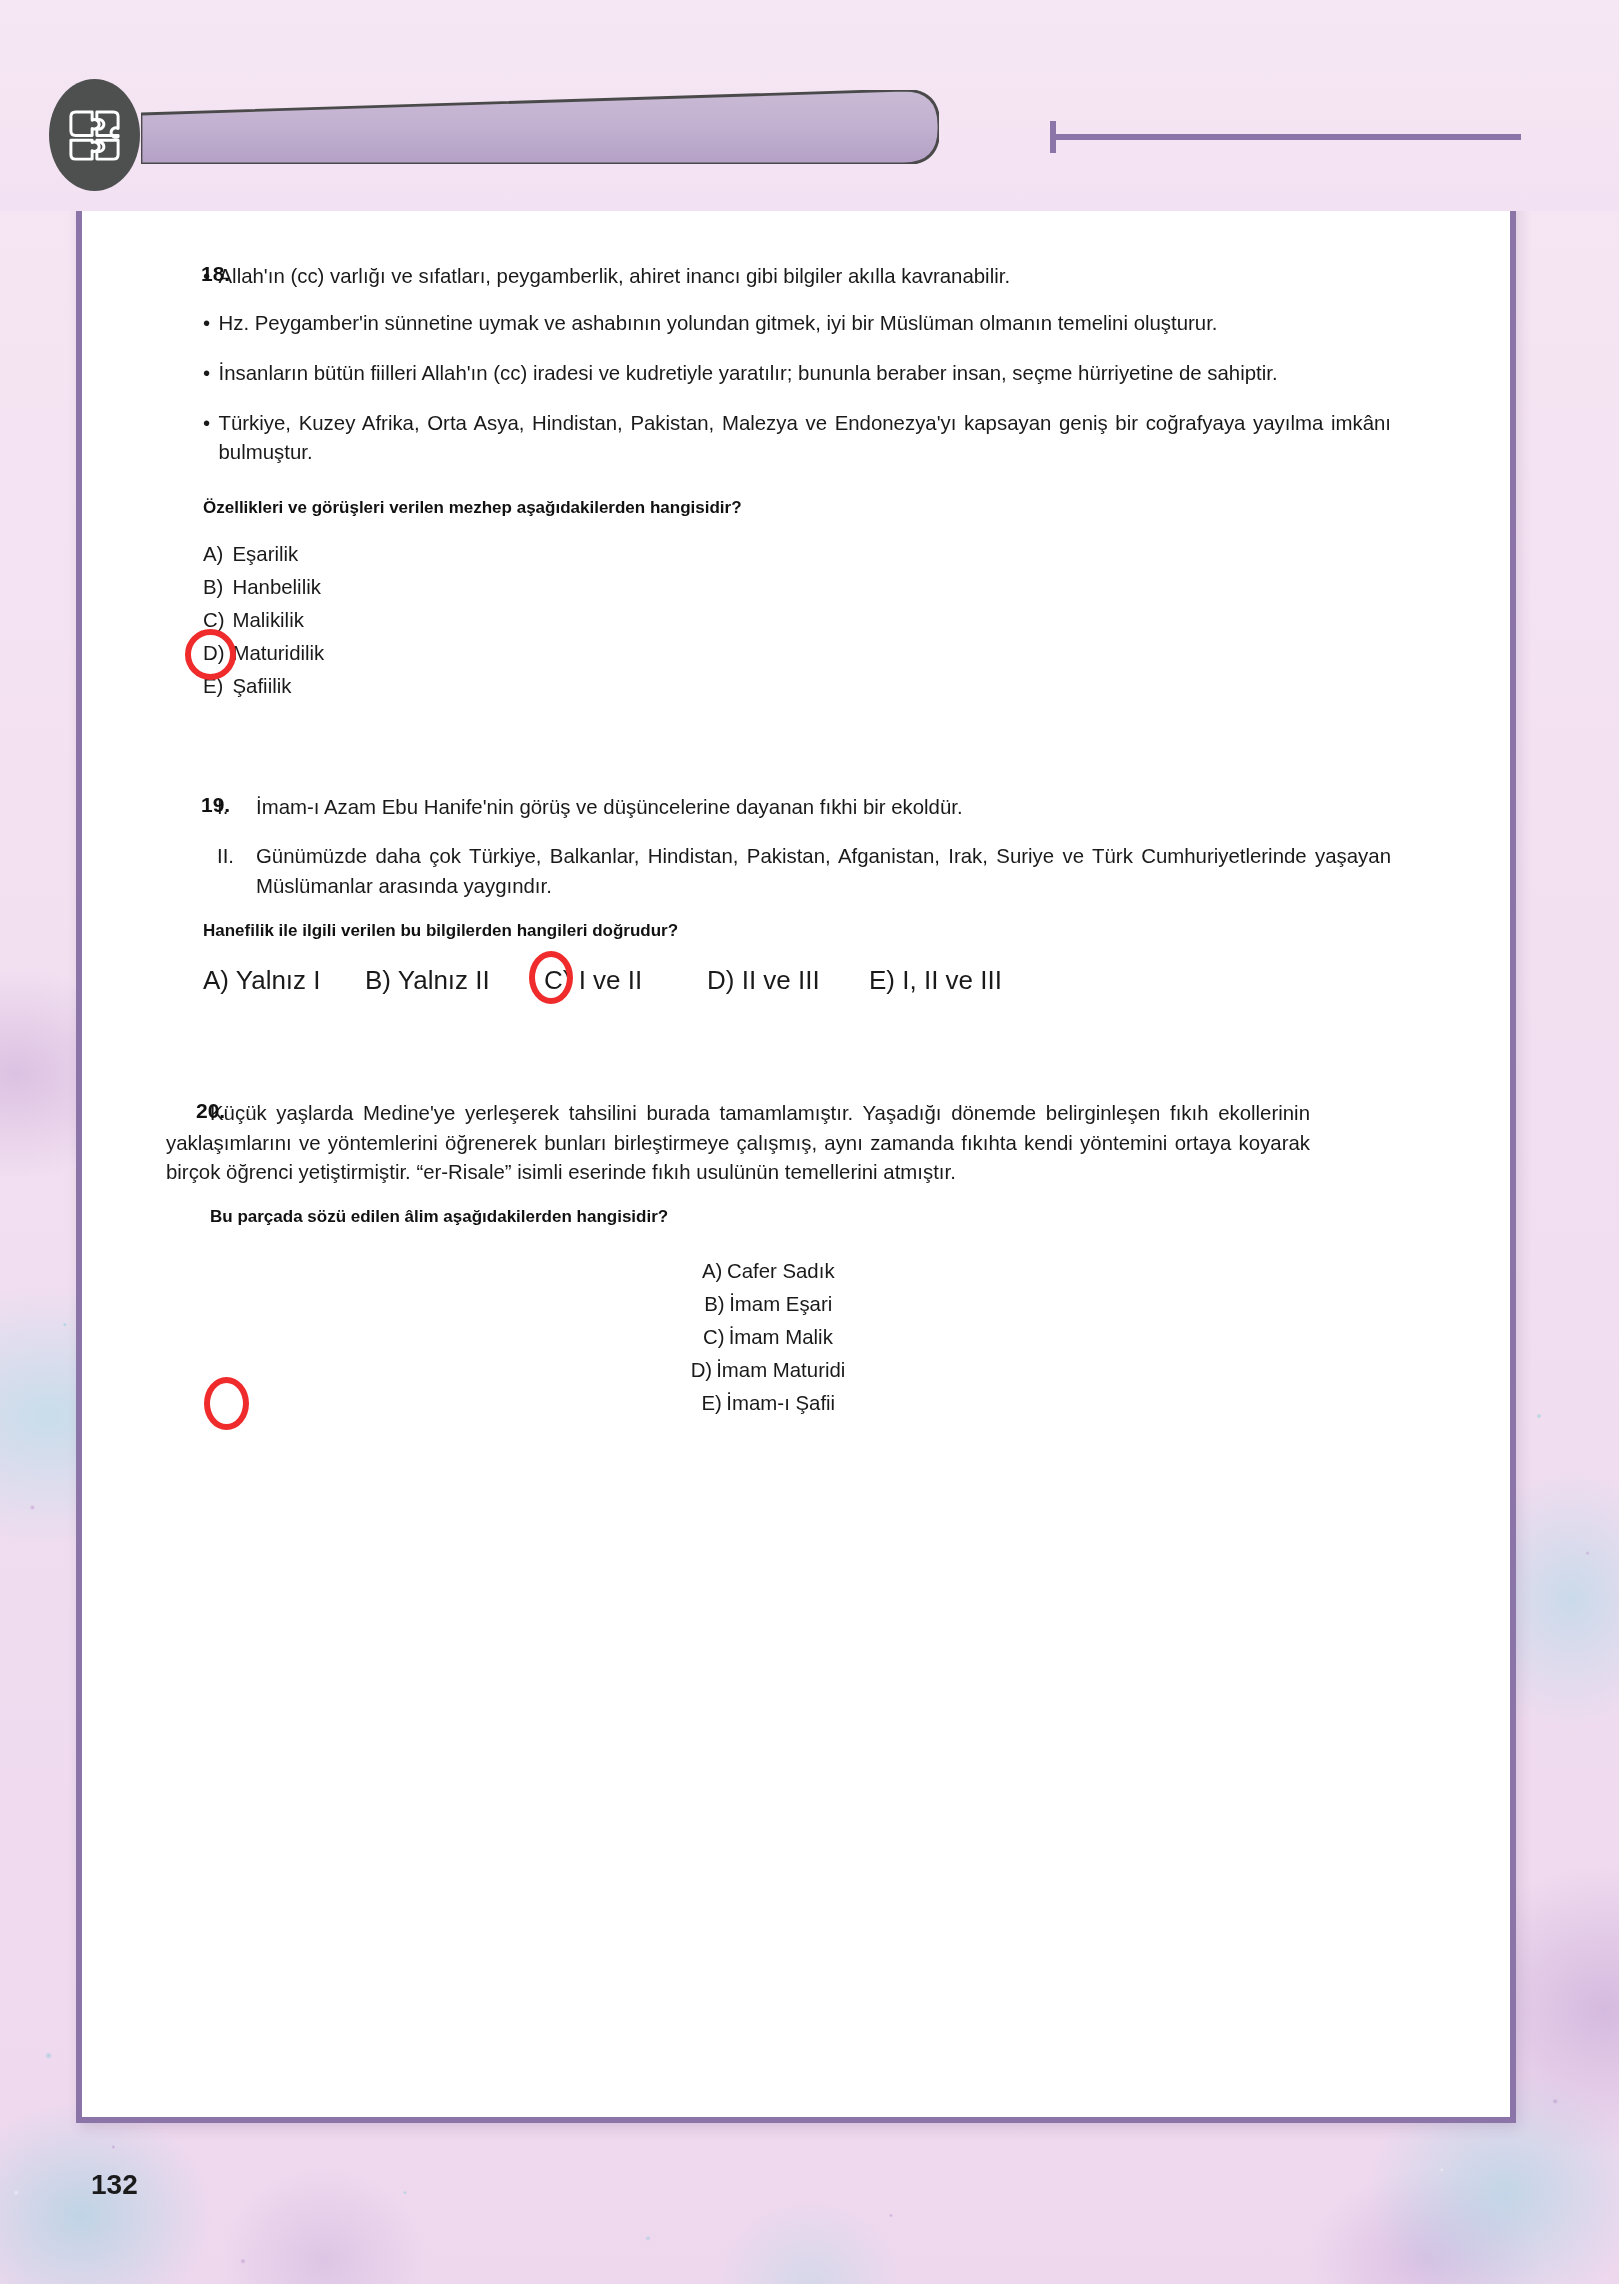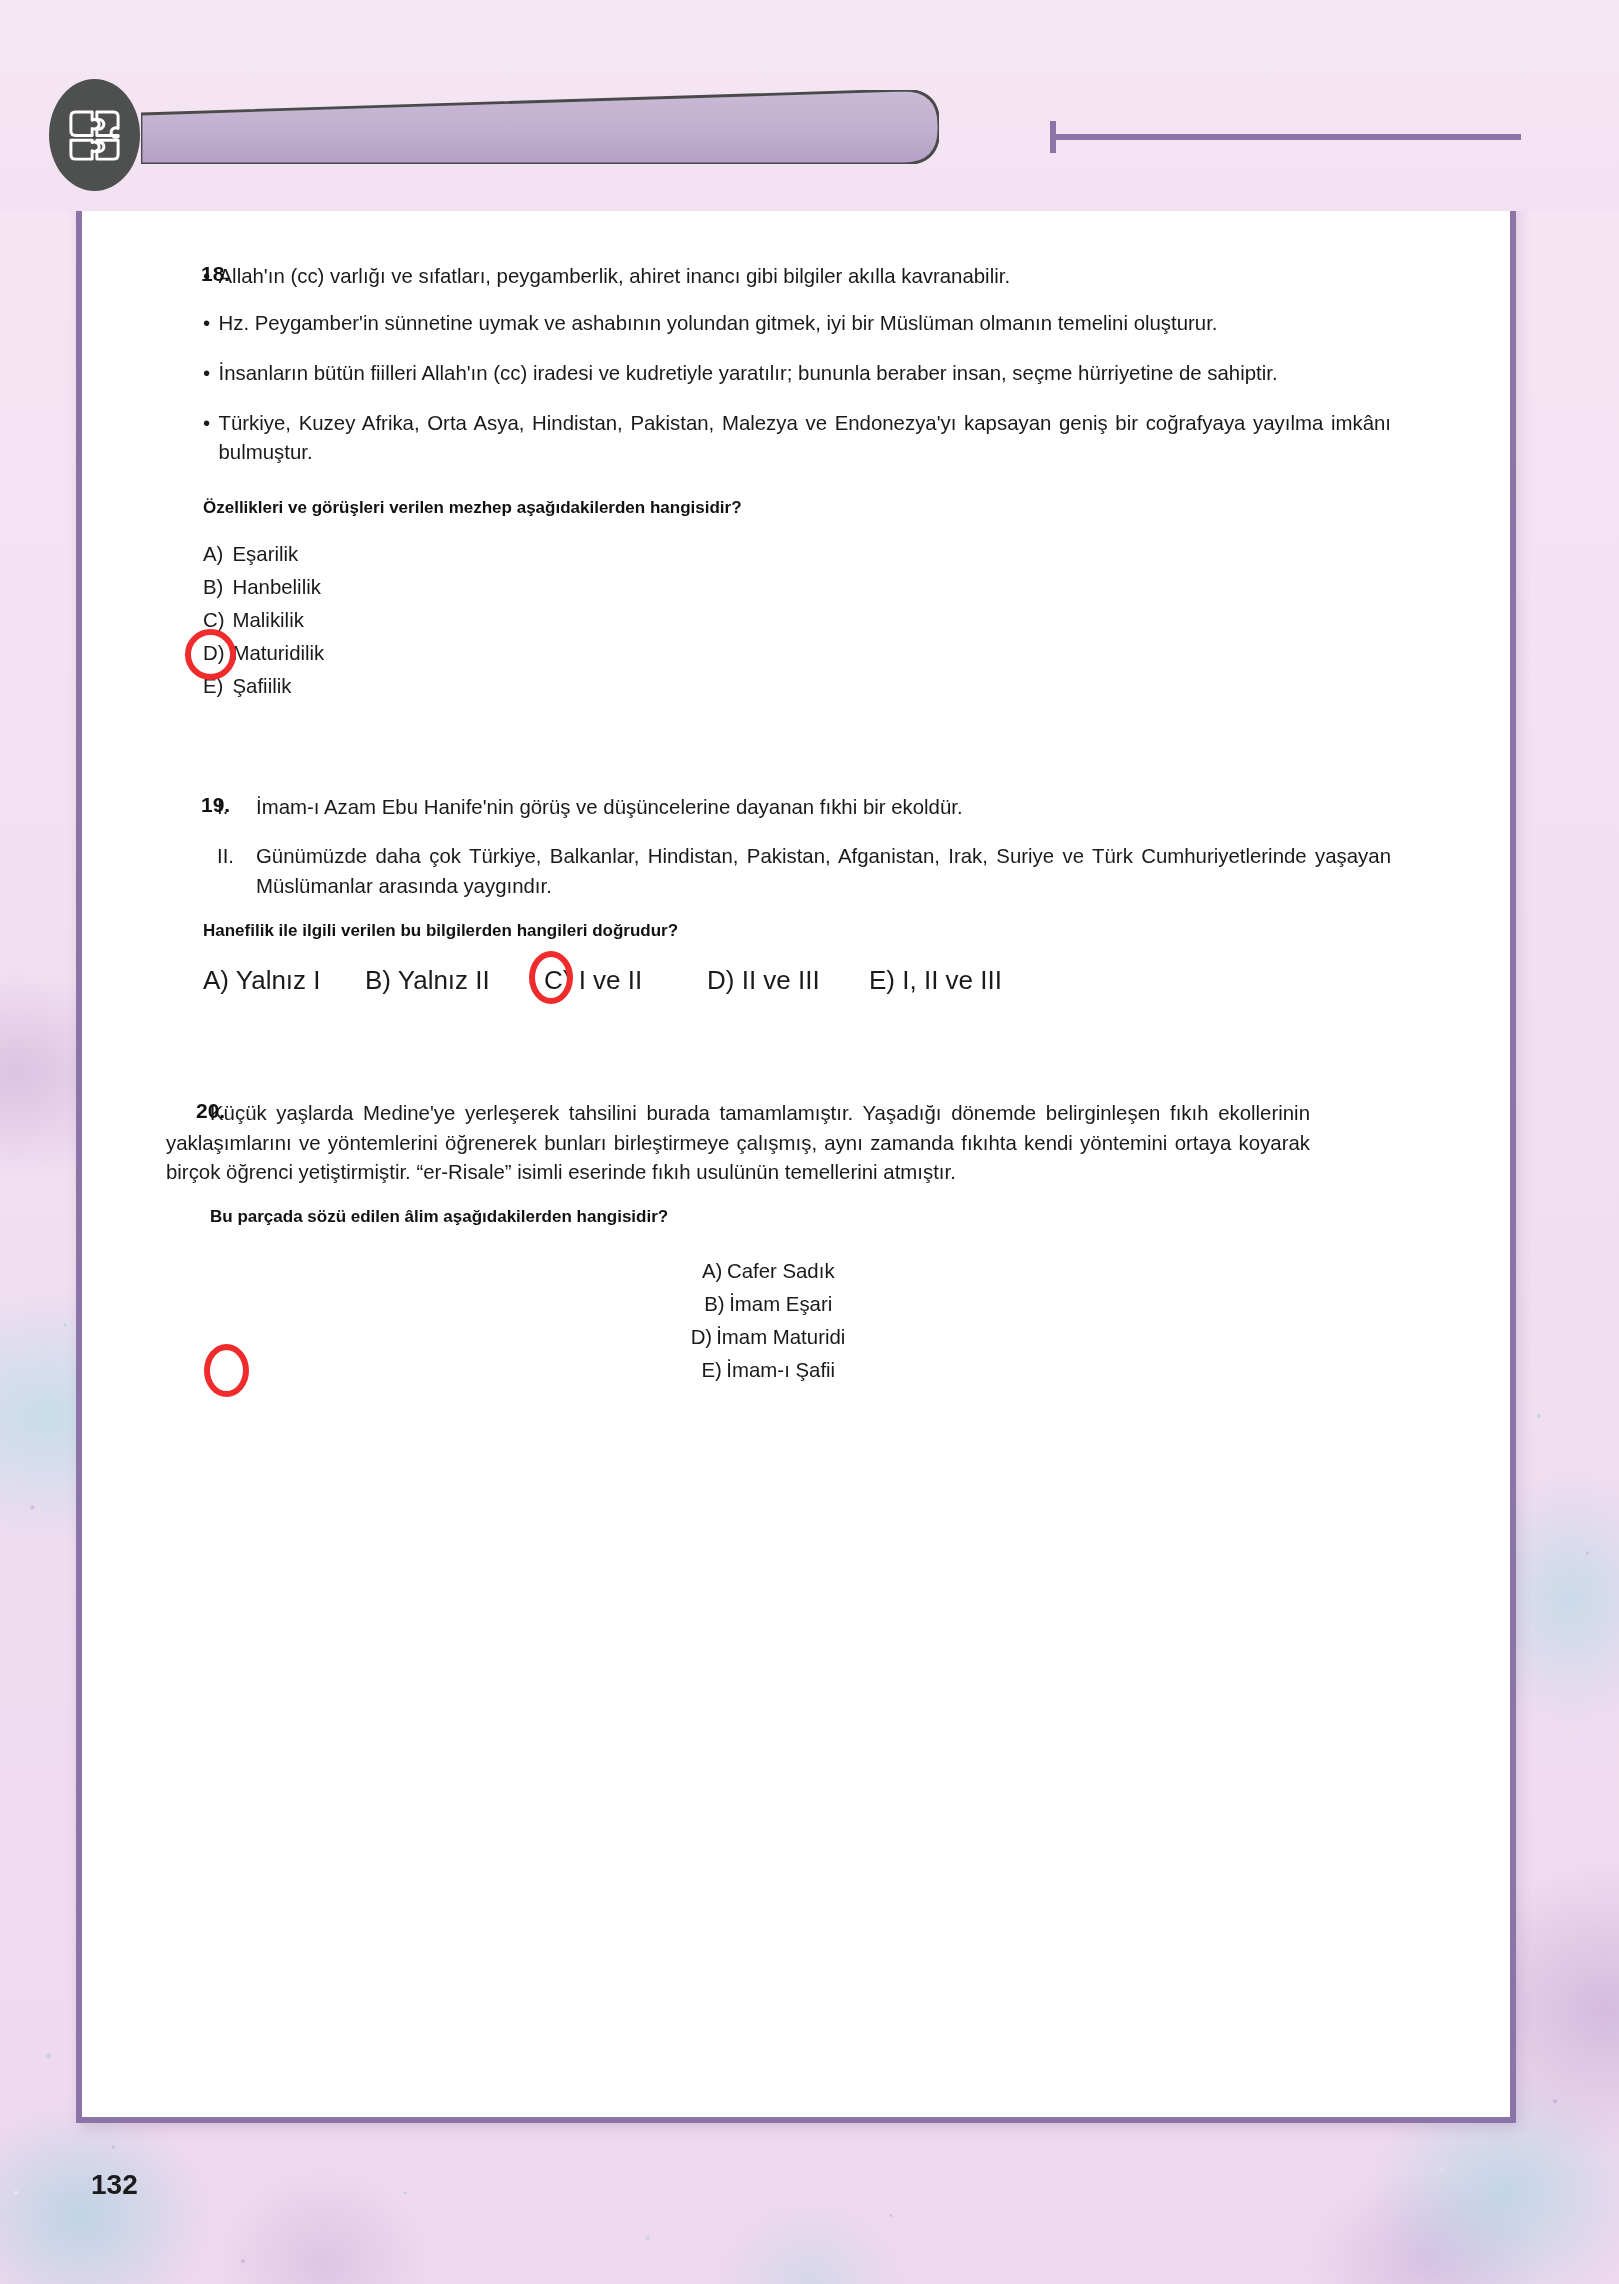--- a/index.html
+++ b/index.html
@@ -411,20 +411,23 @@
         <div class="prompt" style="margin-top:19px; margin-left:44px;">Bu parçada sözü edilen âlim aşağıdakilerden hangisidir?</div>
 
         <div class="options-vertical" style="margin-top:28px; margin-left:56px;text-align:center;">
           <div class="opt-v">
             <span class="opt-letter">A)</span><span>Cafer Sadık</span>
           </div>
           <div class="opt-v">
             <span class="opt-letter">B)</span><span>İmam Eşari</span>
           </div>
           <div class="opt-v">
+            <span class="opt-letter">C)</span><span>İmam Malik</span>
+          </div>
+          <div class="opt-v">
             <span class="opt-letter">D)</span><span>İmam Maturidi</span>
           </div>
           <div class="opt-v">
             <span class="opt-letter">E)</span><span>İmam-ı Şafii</span>
             <span class="circle-mark" style="left:-18.3px; top:-9.8px; width:45px; height:53px;"></span>
           </div>
         </div>
 
       </div>
     </div>

